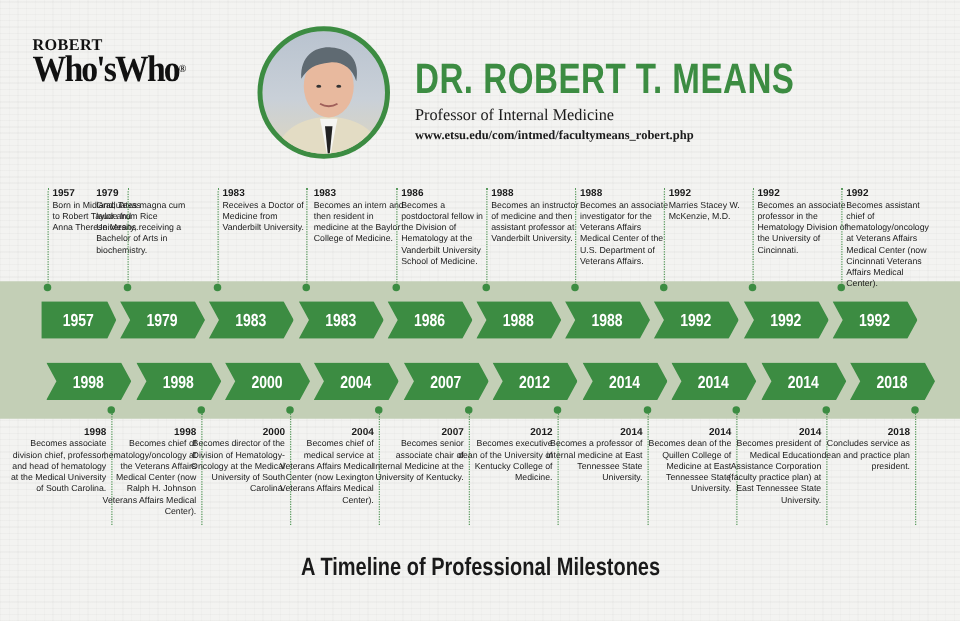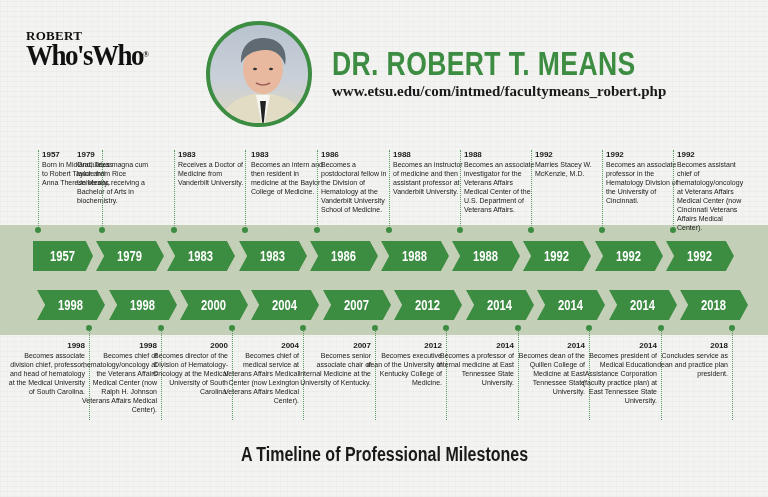--- a/index.html
+++ b/index.html
@@ -33,21 +33,21 @@
     background:linear-gradient(180deg,#b9c3cf 0%,#c9d0d8 55%,#ddd6bf 100%);
   }
   .header-text { position:absolute; left:332px; top:46px; }
   .name {
     font-family:"Liberation Sans", sans-serif; font-weight:bold;
     color:#3c8c42; font-size:34px; line-height:34px;
     transform:scaleX(0.78); transform-origin:left top; white-space:nowrap;
     letter-spacing:0.5px;
   }
   .subtitle { font-family:"Liberation Serif", serif; font-size:13px; margin-top:4px; color:#1a1a1a; }
-  .url { font-family:"Liberation Serif", serif; font-weight:bold; font-size:15px; margin-top:3px; color:#1a1a1a; }
+  .url { font-family:"Liberation Serif", serif; font-weight:bold; font-size:10px; margin-top:3px; color:#1a1a1a; }
 
   .top-events, .bot-events { position:absolute; left:0; width:768px; }
   .evt { position:absolute; font-size:7px; line-height:9px; color:#1a1a1a; }
   .evt .yr { font-weight:bold; font-size:8px; line-height:10px; }
   .top-events .evt { top:150px; width:72px; }
   .bot-events .evt { top:341px; width:78px; text-align:right; }
   .vline { position:absolute; width:0; border-left:1px dotted #5a9a5e; }
   .dot { position:absolute; width:6px; height:6px; border-radius:50%; background:#3c8c42; }
 
   .band { position:absolute; left:0; top:225px; width:768px; height:110px; background:#c3cfb6; }
@@ -86,20 +86,21 @@
     <ellipse cx="53" cy="44" rx="20" ry="25" fill="#e8b99e"></ellipse>
     <path d="M31 38 C30 18 44 12 55 13 C70 14 78 24 75 40 C72 30 64 24 54 25 C42 26 36 30 31 38 Z" fill="#5f6a72"></path>
     <ellipse cx="45" cy="44" rx="2" ry="1.2" fill="#333"></ellipse>
     <ellipse cx="61" cy="44" rx="2" ry="1.2" fill="#333"></ellipse>
     <path d="M46 58 Q53 62 60 58" stroke="#a0605a" stroke-width="1.5" fill="none"></path>
   </svg>
 </div>
 
 <div class="header-text">
   <div class="name">DR. ROBERT T. MEANS</div>
+  <div class="subtitle">Professor of Internal Medicine</div>
   <div class="url">www.etsu.edu/com/intmed/facultymeans_robert.php</div>
 </div>
 
 <div class="band"></div>
 
 <div class="top-events">
   <div class="evt" style="left:42px">
       <div class="yr">1957</div>
       <div>Born in Midland, Texas to Robert Taylor and Anna Therese Means.</div>
     </div>

